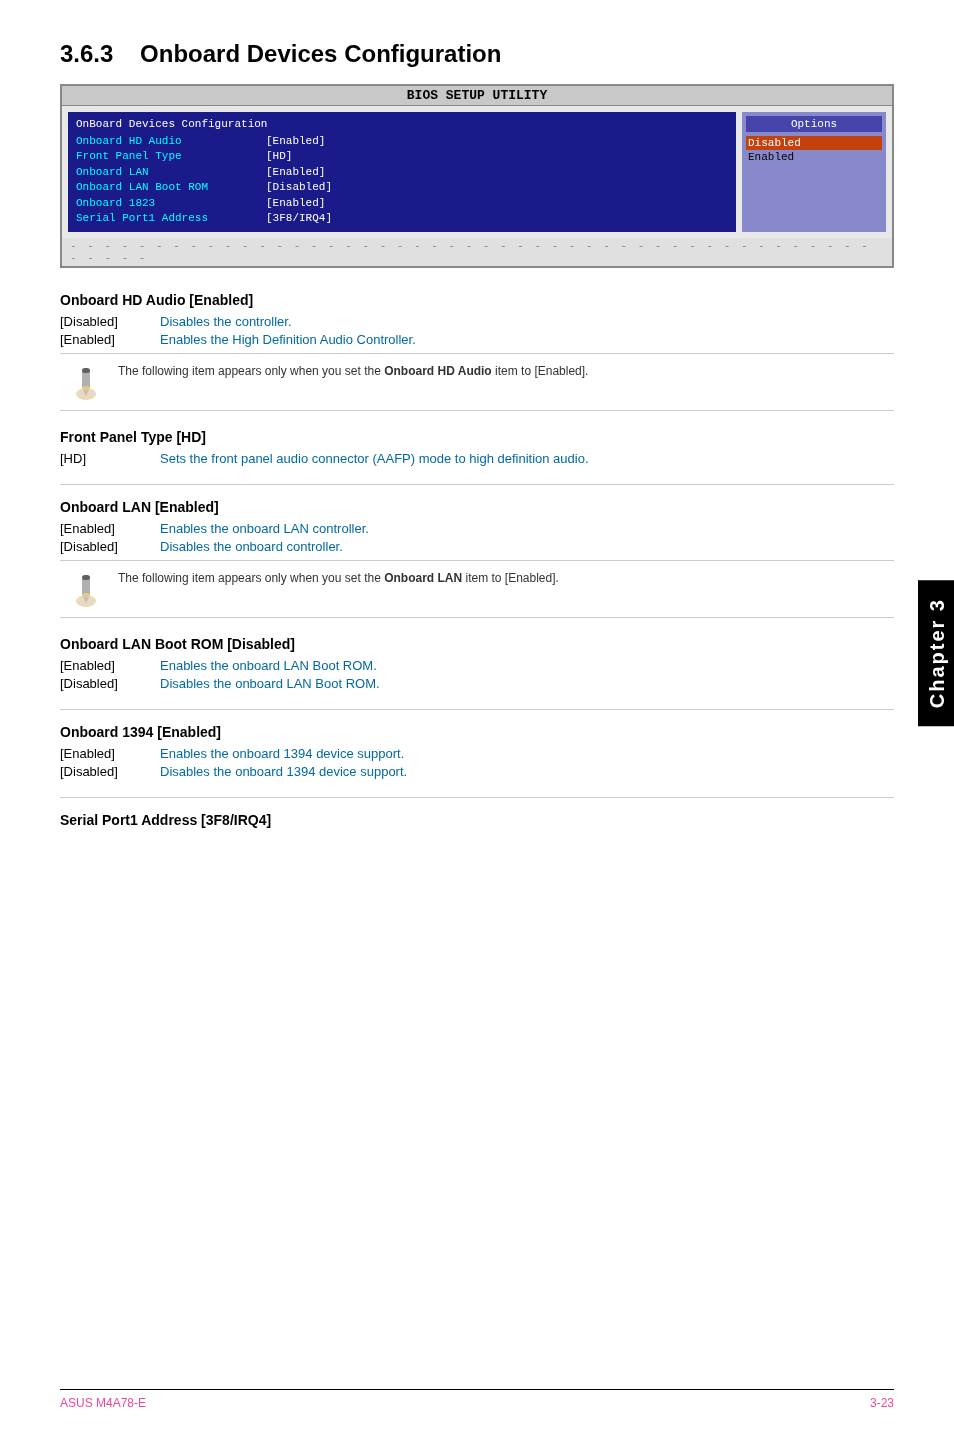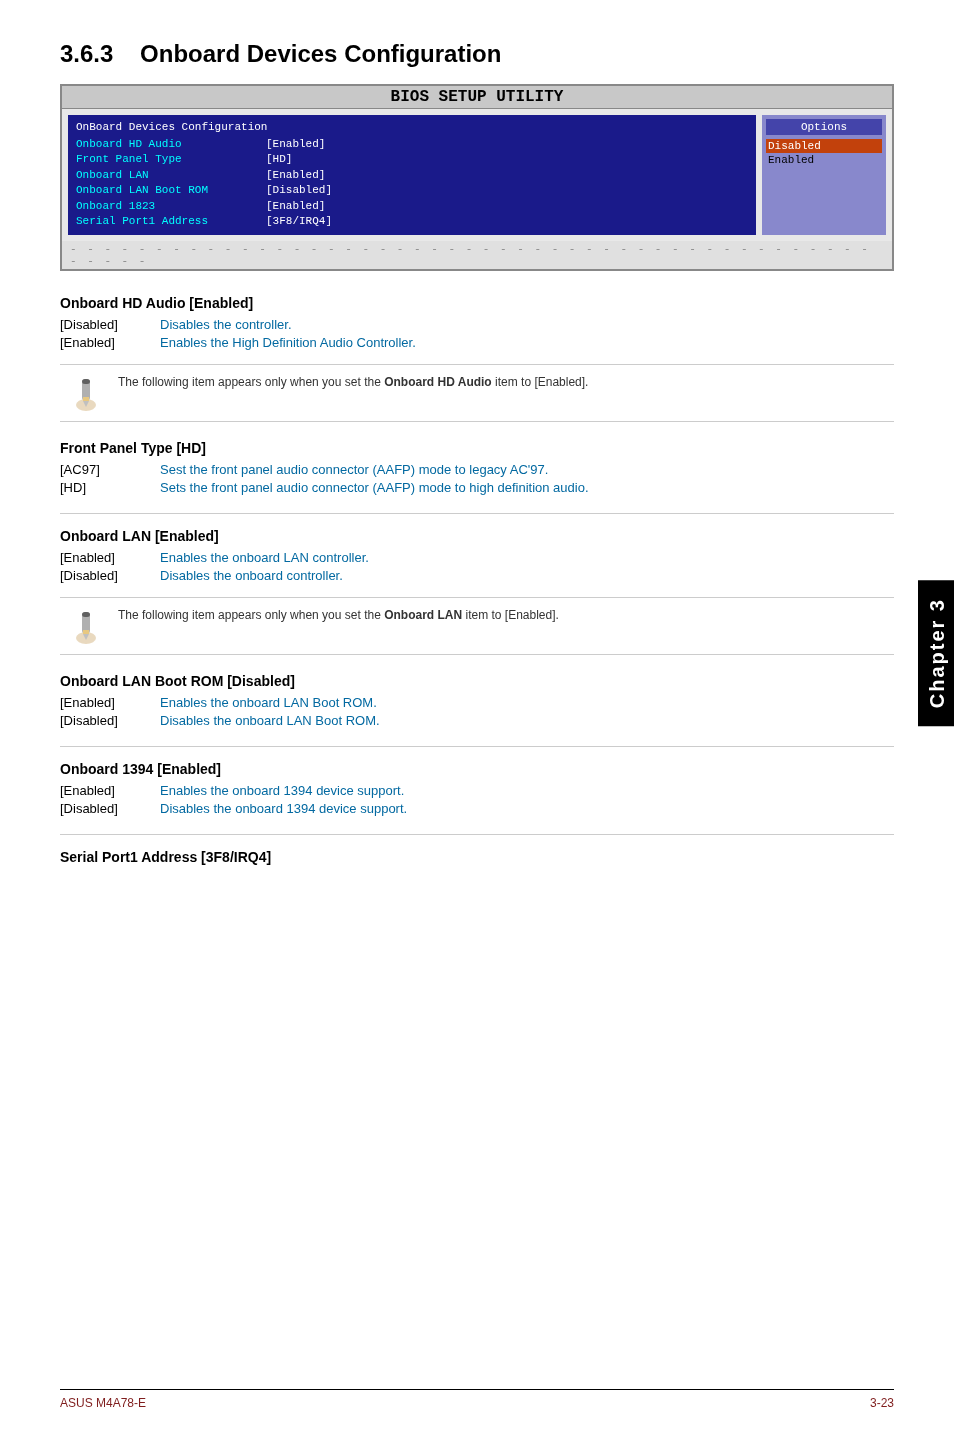--- a/index.html
+++ b/index.html
@@ -24,21 +24,21 @@
     
     .bios-box {
       border: 2px solid #888;
       margin-bottom: 24px;
       background: #e8e8e8;
     }
     .bios-title-bar {
       background: #c8c8c8;
       text-align: center;
       font-family: 'Courier New', monospace;
-      font-size: 16px;
+      font-size: 13px;
       font-weight: bold;
       padding: 2px 0;
       border-bottom: 1px solid #888;
       color: #000;
     }
     .bios-tab-bar {
       background: #d0d0d0;
       padding: 2px 0 0 0;
       display: flex;
       border-bottom: 1px solid #888;
@@ -82,21 +82,21 @@
       line-height: 1.4;
     }
     .bios-item-label {
       color: #00ffff;
       min-width: 180px;
     }
     .bios-item-value {
       color: #ffffff;
     }
     .bios-sidebar {
-      width: 124px;
+      width: 144px;
       background: #8888cc;
       font-family: 'Courier New', monospace;
       font-size: 11px;
       color: #000;
       padding: 4px;
     }
     .bios-sidebar-title {
       background: #4444aa;
       color: #fff;
       text-align: center;
@@ -146,21 +146,21 @@
       font-size: 13px;
     }
 
     
     .note-box {
       display: flex;
       align-items: flex-start;
       border-top: 1px solid #ccc;
       border-bottom: 1px solid #ccc;
       padding: 8px 6px;
-      margin: 14px 0;
+      margin: 6px 0;
       gap: 12px;
       background: #fff;
     }
     .note-icon {
       width: 40px;
       height: 40px;
       flex-shrink: 0;
     }
     .note-text {
       font-size: 12px;
@@ -196,21 +196,21 @@
     .page-footer {
       position: absolute;
       bottom: 28px;
       left: 60px;
       right: 60px;
       display: flex;
       justify-content: space-between;
       border-top: 1px solid #000;
       padding-top: 6px;
       font-size: 12px;
-      color: #7f1d1d;
+      color: #ec4899;
     }
   </style>
 </head>
 <body>
 
 <div class="section-heading">
   <span>3.6.3</span>&nbsp;&nbsp;&nbsp;
   <span>Onboard Devices Configuration</span>
 </div>
 
@@ -277,24 +277,20 @@
     </div>
     <div class="note-text">
       The following item appears only when you set the <strong>Onboard HD Audio</strong> item to [Enabled].
     </div>
   </div>
 </div>
 
 <div class="content-section">
   <div class="subsection-title">Front Panel Type [HD]</div>
   <div class="option-row">
-    <span class="option-key">[AC97]</span>
-    <span class="option-desc">Sest the front panel audio connector (AAFP) mode to legacy AC'97.</span>
-  </div>
-  <div class="option-row">
     <span class="option-key">[HD]</span>
     <span class="option-desc">Sets the front panel audio connector (AAFP) mode to high definition audio.</span>
   </div>
 </div>
 
 <hr class="section-divider">
 
 <div class="content-section">
   <div class="subsection-title">Onboard LAN [Enabled]</div>
   <div class="option-row">

